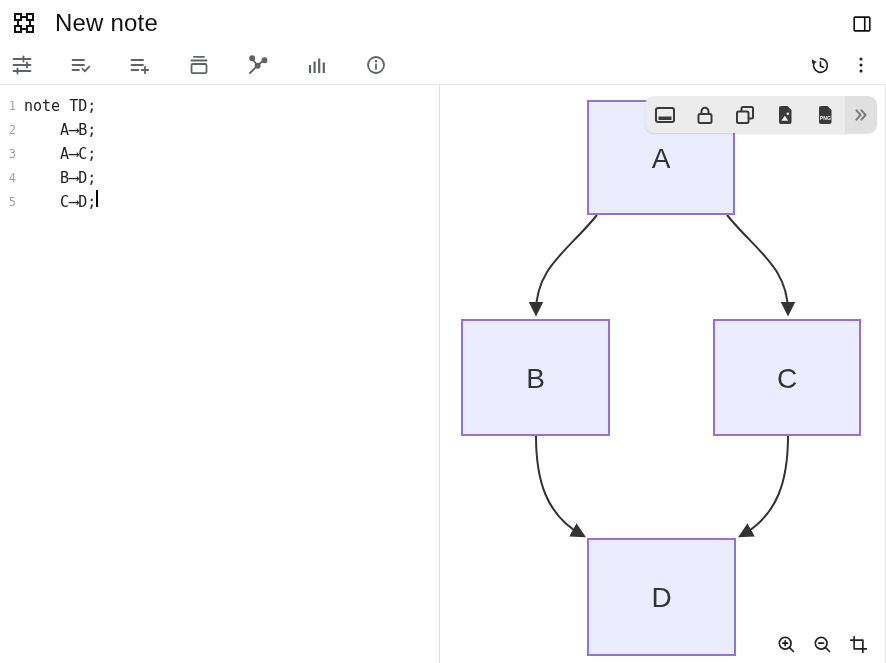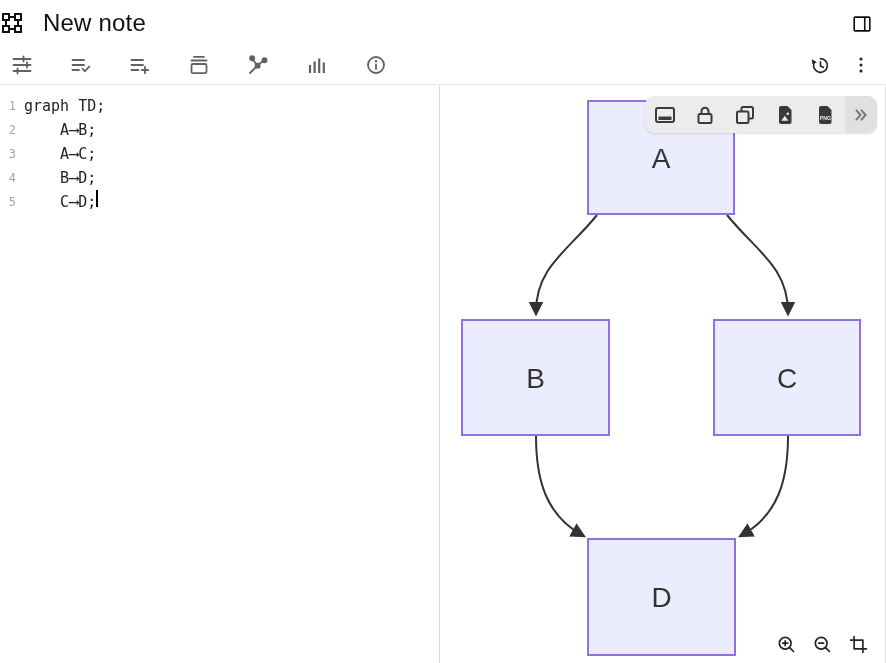--- a/index.html
+++ b/index.html
@@ -1,21 +1,21 @@
 <!DOCTYPE html>
 <html><head>
 <meta charset="utf-8">
 <style>
   * { margin:0; padding:0; box-sizing:border-box; }
   html,body { width:886px; height:663px; overflow:hidden; background:#fff;
               font-family:"Liberation Sans", sans-serif; }
   .app { width:886px; height:663px; display:flex; flex-direction:column; }
 
   
-  .header { height:45px; display:flex; align-items:center; position:relative; flex:0 0 auto; }
+  .header { height:45px; display:flex; align-items:center; padding-left:12px; position:relative; flex:0 0 auto; }
   .logo { width:24px; height:24px; color:#111; flex:0 0 auto; }
   .title { font-size:24px; color:#111; margin-left:19px; letter-spacing:0.2px; }
   .panel-toggle { position:absolute; right:13px; top:13px; width:22px; height:22px;
                   color:#111; background:none; border:none; cursor:pointer; padding:0; }
 
   
   .toolbar { height:40px; border-bottom:1px solid #e7e7e7; display:flex; align-items:center;
              padding-left:10px; flex:0 0 auto; }
   .tb-btn { width:24px; height:24px; margin-right:35px; background:none; border:none; padding:0;
             color:#5f6368; cursor:pointer; display:flex; align-items:center; justify-content:center; }
@@ -167,21 +167,21 @@
         </svg>
       </button>
     </div>
   </div>
 
   <div class="main">
 
     <div class="editor">
       <div class="line">
         <span class="gutter">1</span>
-        <span class="code">graph TD;</span>
+        <span class="code">note TD;</span>
       </div>
       <div class="line">
         <span class="gutter">2</span>
         <span class="code">    A⟶B;</span>
       </div>
       <div class="line">
         <span class="gutter">3</span>
         <span class="code">    A⟶C;</span>
       </div>
       <div class="line">

